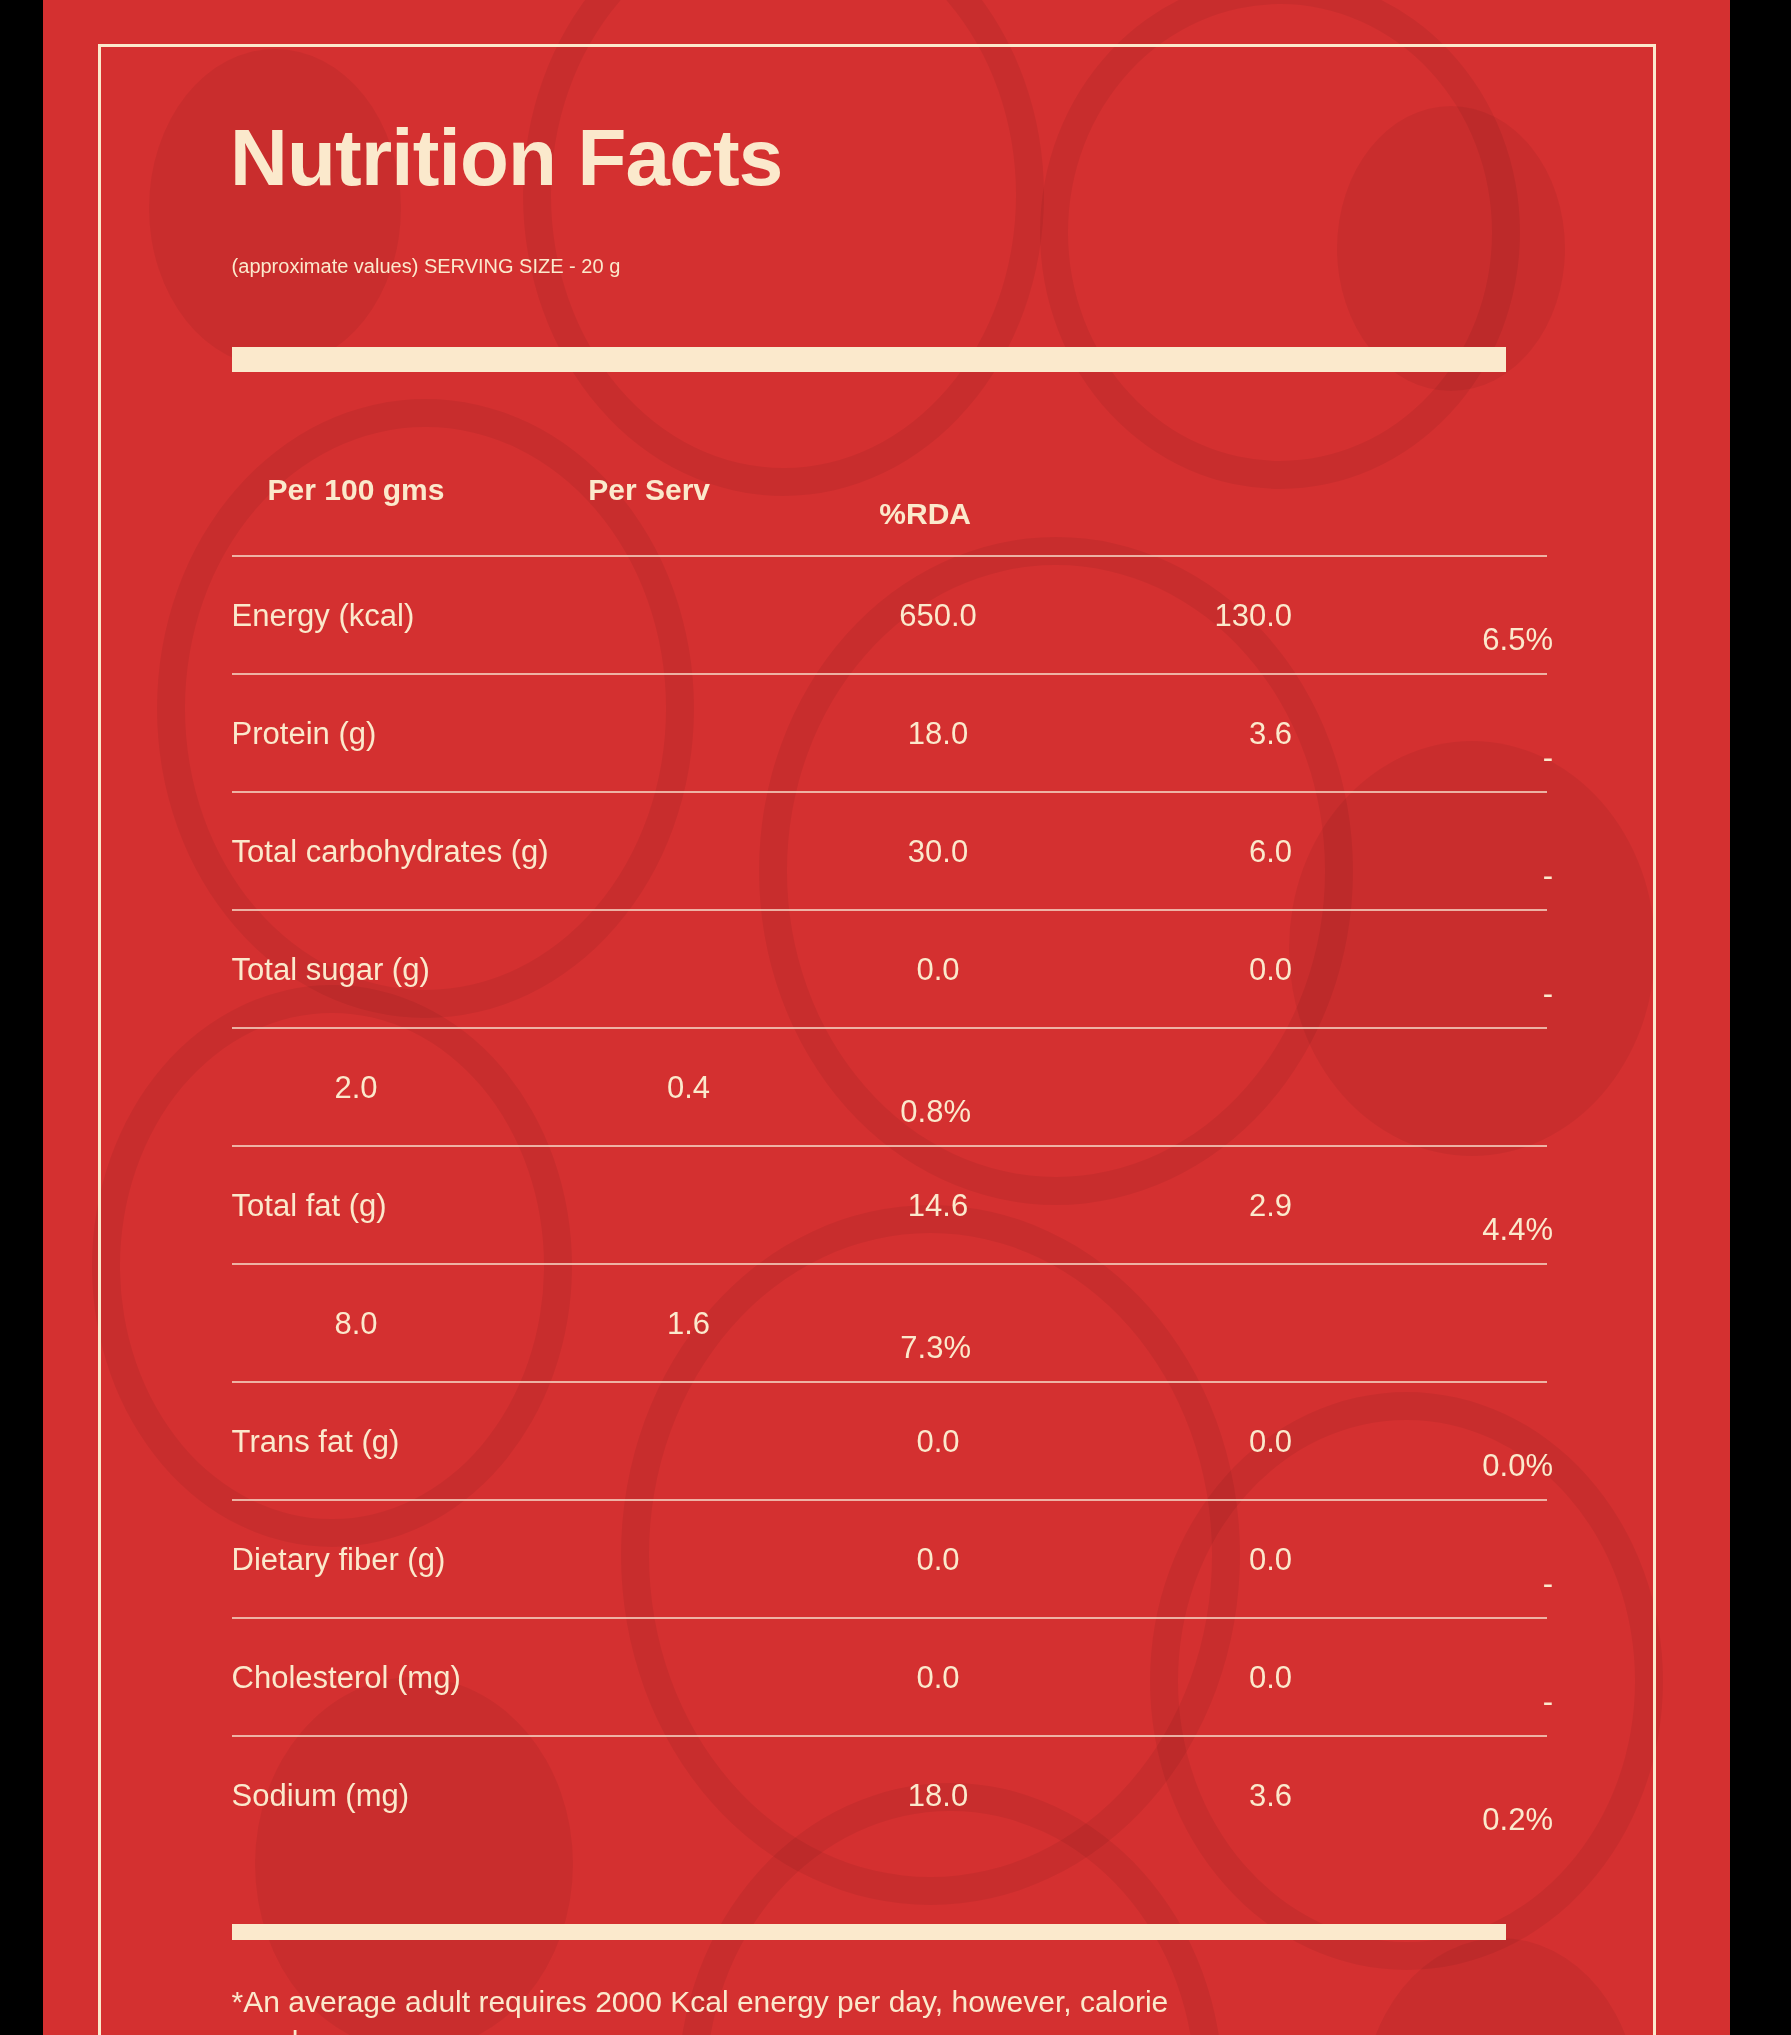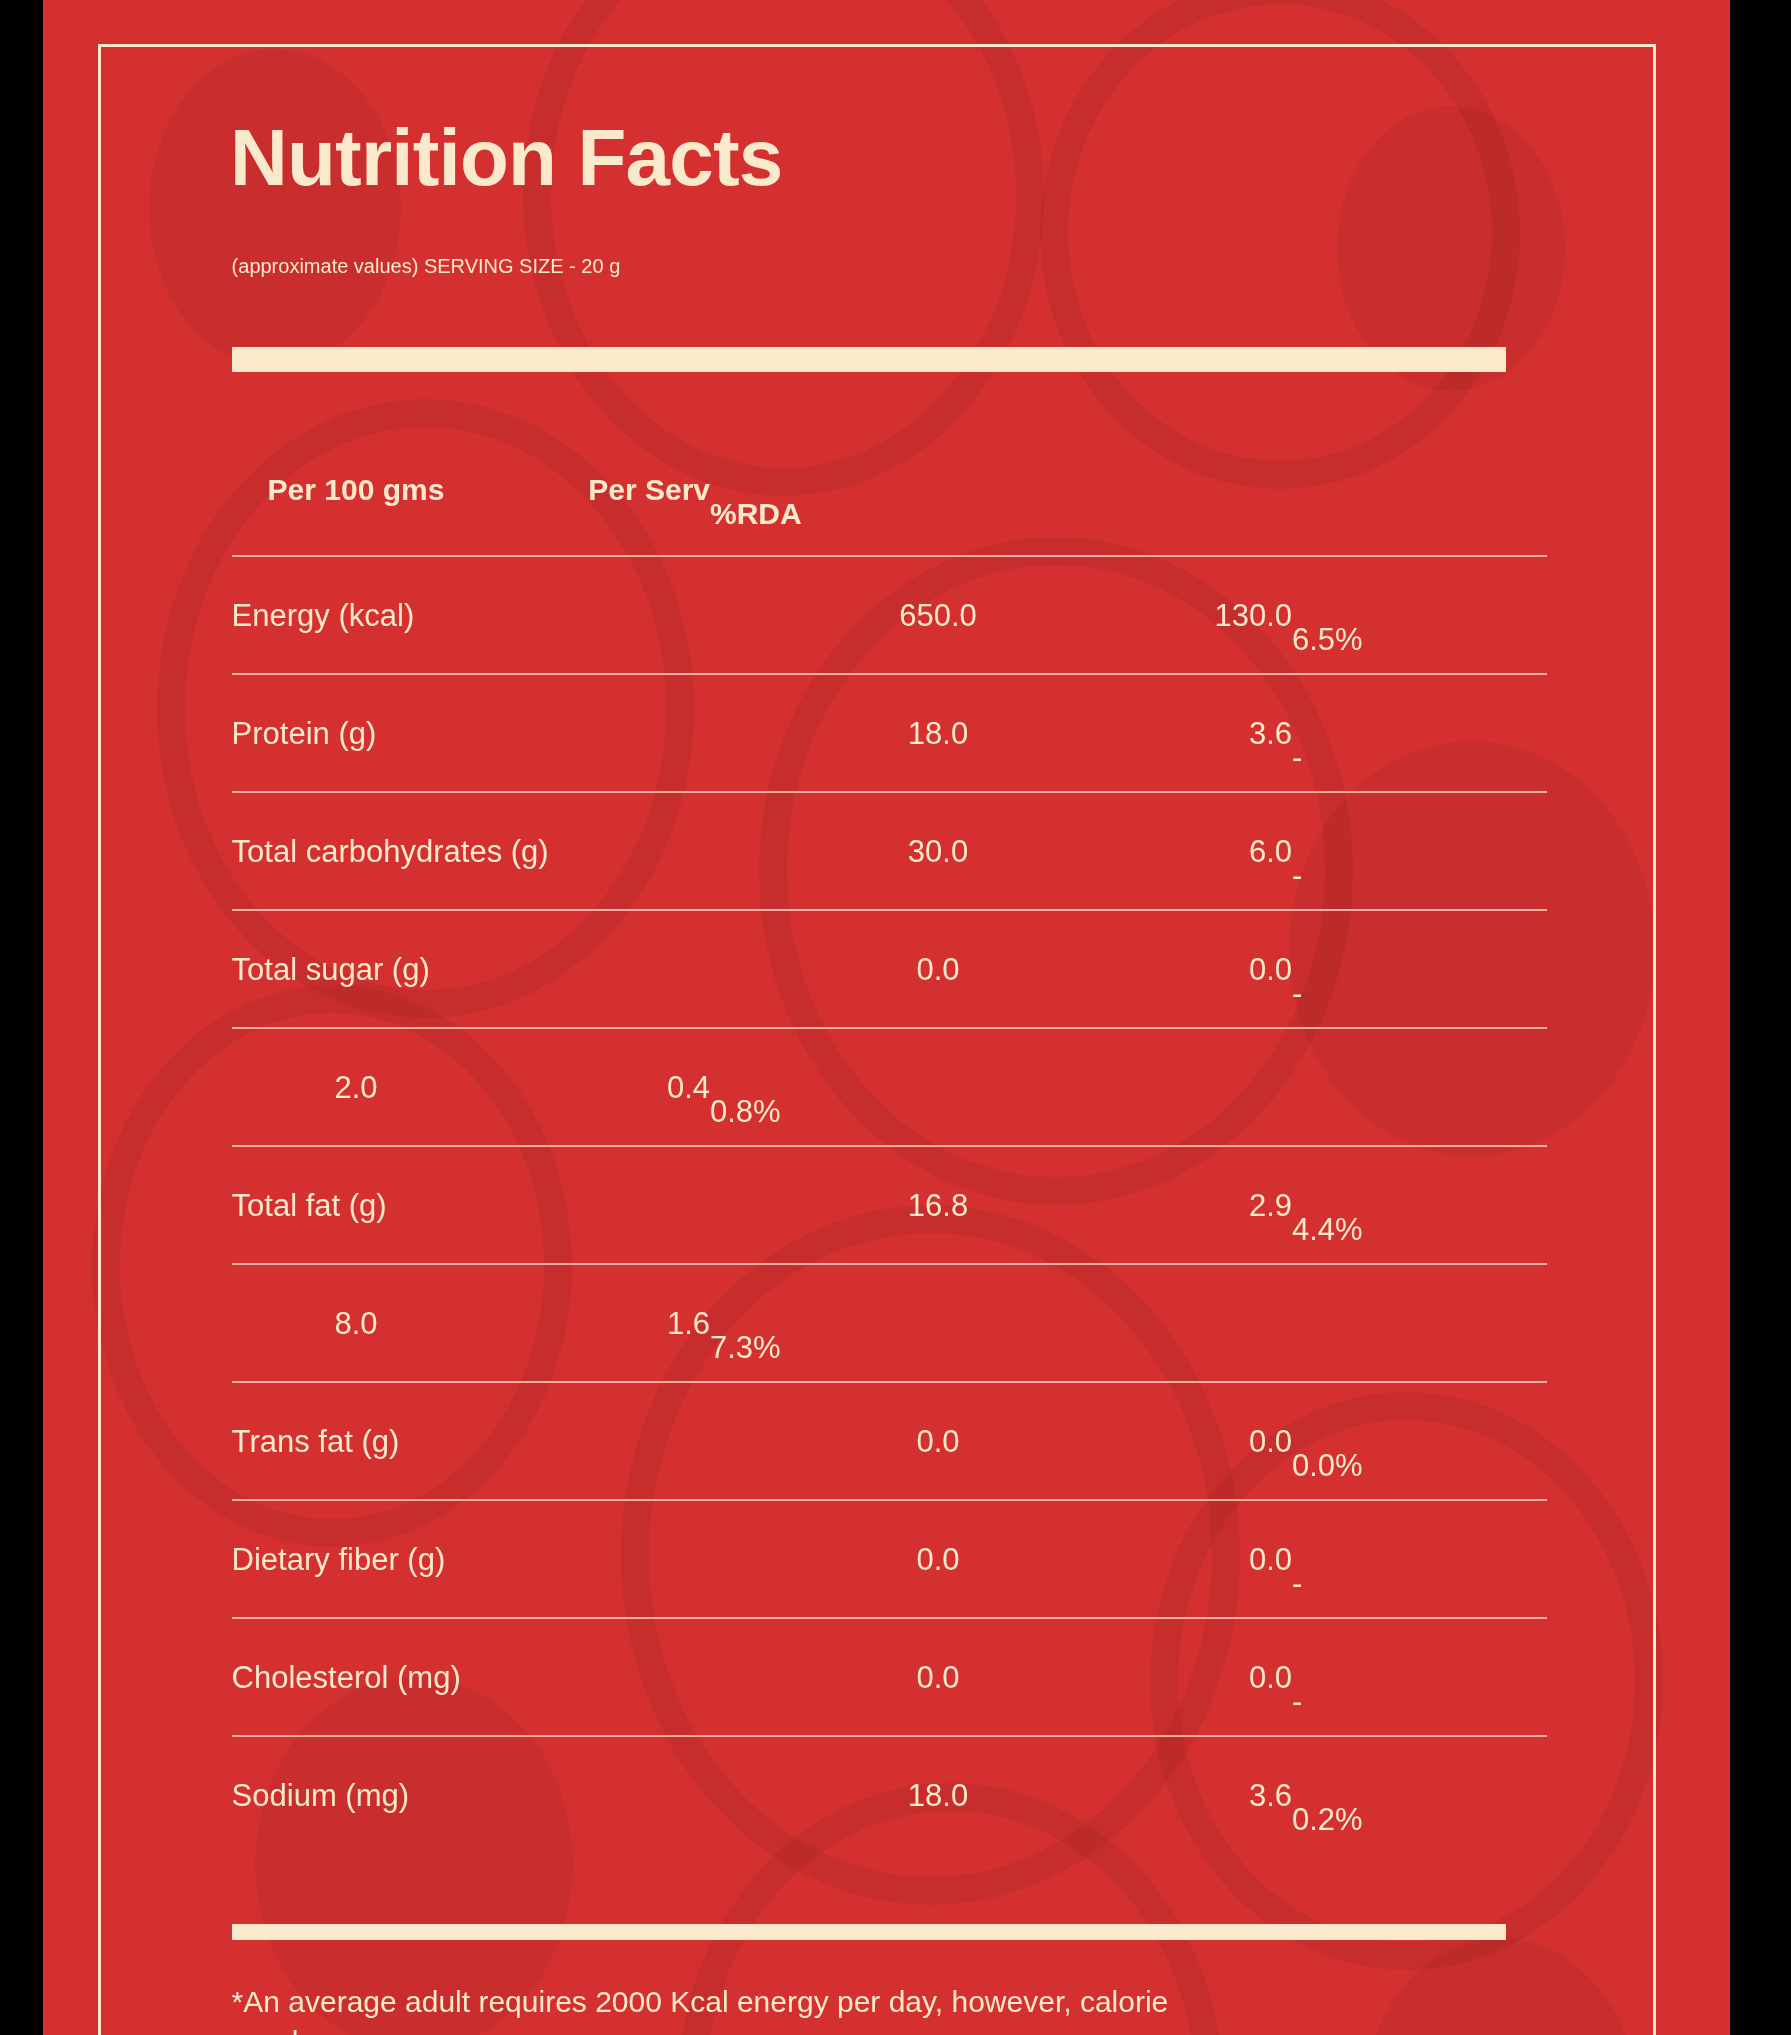--- a/index.html
+++ b/index.html
@@ -147,21 +147,21 @@
     line-height: 1.08;
   }
   .c-label.hdr {
     font-weight: bold;
     font-size: 30px;
     line-height: 1.15;
   }
 
   .c-v1 { width: 252px; text-align: center; }
   .c-v2 { width: 228px; text-align: right; }
-  .c-v3 { width: 261px; text-align: left; margin-top: 48px; }
+  .c-v3 { width: 261px; text-align: right; margin-top: 48px; }
 
   .c-v1, .c-v2, .c-v3 {
     font-size: 31px;
     color: #FBE9CC;
     line-height: 1.08;
   }
   .row.head .c-v1,
   .row.head .c-v2,
   .row.head .c-v3 {
     font-weight: bold;
@@ -253,21 +253,21 @@
 
         <div class="row data">
           <div class="c-v1">2.0</div>
           <div class="c-v2">0.4</div>
           <div class="c-v3">0.8%</div>
           <div class="rule"></div>
         </div>
 
         <div class="row data">
           <div class="c-label">Total fat (g)</div>
-          <div class="c-v1">16.8</div>
+          <div class="c-v1">14.6</div>
           <div class="c-v2">2.9</div>
           <div class="c-v3">4.4%</div>
           <div class="rule"></div>
         </div>
 
         <div class="row data">
           <div class="c-v1">8.0</div>
           <div class="c-v2">1.6</div>
           <div class="c-v3">7.3%</div>
           <div class="rule"></div>

